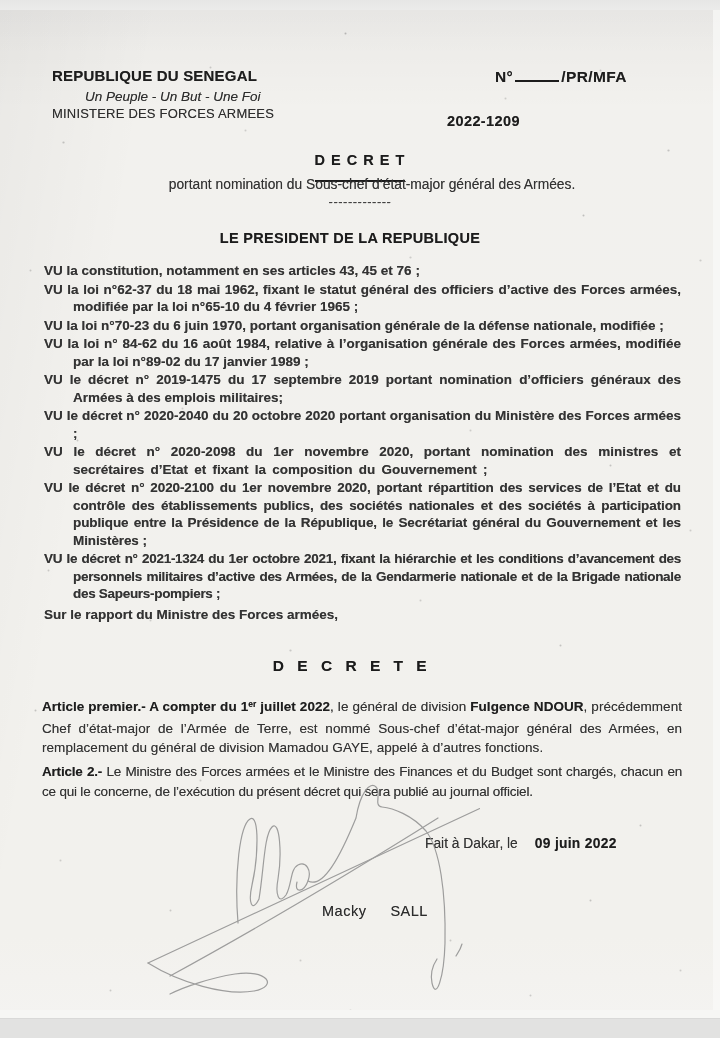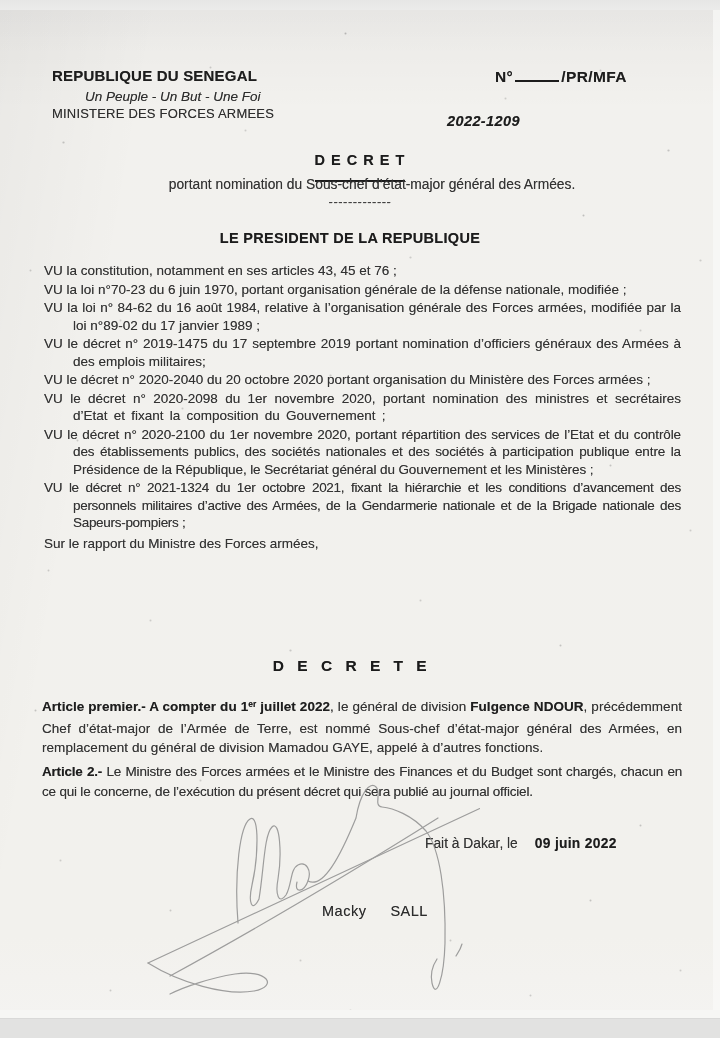--- a/index.html
+++ b/index.html
@@ -20,31 +20,31 @@
   .blk{position:absolute;}
   .txt{text-shadow:0 0 0.6px rgba(55,55,55,0.55);}
   .b{font-weight:bold;color:#1e1e1e;}
   sup{font-size:8.5px;position:relative;top:-4px;vertical-align:baseline;}
 
   .country{left:52px;top:57px;font-size:15px;font-weight:bold;color:#1d1d1d;letter-spacing:0.2px;}
   .motto{left:52px;top:79px;font-size:13.5px;font-style:italic;color:#2e2e2e;margin-left:33px;}
   .ministry{left:52px;top:96px;font-size:13px;color:#2e2e2e;letter-spacing:0.2px;}
   .number{left:495px;top:58px;font-size:15.5px;font-weight:bold;color:#1d1d1d;letter-spacing:0.4px;}
   .blank-line{display:inline-block;width:44px;height:4px;border-bottom:2.5px solid #1c1c1c;margin:0 2px;}
-  .reference{left:447px;top:103px;font-size:14.5px;font-weight:bold;color:#1d1d1d;letter-spacing:0.4px;font-style:italic;}
+  .reference{left:447px;top:103px;font-size:14.5px;font-weight:bold;color:#1d1d1d;letter-spacing:0.4px;}
 
   .title-row{left:0;top:141px;width:720px;text-align:center;}
   .title-row span{font-size:14.5px;font-weight:bold;color:#1c1c1c;letter-spacing:1px;
     border-bottom:2px solid #1c1c1c;padding-bottom:12px;}
   .subject{left:0;top:167px;width:720px;text-align:center;font-size:13.8px;color:#333;margin-left:12px;}
   .dashes{left:0;top:184px;width:720px;text-align:center;font-size:13px;color:#3c3c3c;letter-spacing:0.5px;}
   .authority{left:0;top:220px;width:700px;text-align:center;font-size:14.5px;font-weight:bold;
     color:#1c1c1c;letter-spacing:0.3px;}
 
-  .visas{left:44px;top:252px;width:637px;font-size:13.5px;line-height:17.5px;text-align:justify;color:#333;}
+  .visas{left:44px;top:252px;width:637px;font-size:13.5px;line-height:17.5px;text-align:justify;color:#333;font-weight:bold;}
   .visas p{margin:0 0 1px 0;padding-left:29px;text-indent:-29px;}
   .visas p.v7{word-spacing:2.5px;}
   .visas p.v8{letter-spacing:-0.1px;}
   .visas p.v9{letter-spacing:-0.3px;}
   .visas p.report{padding-left:0;text-indent:0;margin-top:3px;text-align:left;}
 
   .decrete{left:0;top:647px;width:704px;text-align:center;font-size:15.5px;font-weight:bold;
     color:#1b1b1b;letter-spacing:4.5px;}
   .article{left:42px;width:640px;font-size:13.5px;line-height:19.5px;text-align:justify;color:#333;}
   .article1{top:687px;letter-spacing:0.05px;}
@@ -90,20 +90,21 @@
   <div class="blk number txt"><span>N°</span><span class="blank-line"></span><span>/PR/MFA</span></div>
   <div class="blk reference txt">2022-1209</div>
 
   <div class="blk title-row"><span class="txt">D E C R E T</span></div>
   <div class="blk subject txt">portant nomination du Sous-chef d’état-major général des Armées.</div>
   <div class="blk dashes txt">-------------</div>
   <div class="blk authority txt">LE PRESIDENT DE LA REPUBLIQUE</div>
 
   <div class="blk visas txt">
     <p>VU la constitution, notamment en ses articles 43, 45 et 76 ;</p>
+    <p>VU la loi n°62-37 du 18 mai 1962, fixant le statut général des officiers d’active des Forces armées, modifiée par la loi n°65-10 du 4 février 1965 ;</p>
     <p>VU la loi n°70-23 du 6 juin 1970, portant organisation générale de la défense nationale, modifiée ;</p>
     <p>VU la loi n° 84-62 du 16 août 1984, relative à l’organisation générale des Forces armées, modifiée par la loi n°89-02 du 17 janvier 1989 ;</p>
     <p>VU le décret n° 2019-1475 du 17 septembre 2019 portant nomination d’officiers généraux des Armées à des emplois militaires;</p>
     <p>VU le décret n° 2020-2040 du 20 octobre 2020 portant organisation du Ministère des Forces armées ;</p>
     <p class="v7">VU le décret n° 2020-2098 du 1er novembre 2020, portant nomination des ministres et secrétaires d’Etat et fixant la composition du Gouvernement ;</p>
     <p class="v8">VU le décret n° 2020-2100 du 1er novembre 2020, portant répartition des services de l’Etat et du contrôle des établissements publics, des sociétés nationales et des sociétés à participation publique entre la Présidence de la République, le Secrétariat général du Gouvernement et les Ministères ;</p>
     <p class="v9">VU le décret n° 2021-1324 du 1er octobre 2021, fixant la hiérarchie et les conditions d’avancement des personnels militaires d’active des Armées, de la Gendarmerie nationale et de la Brigade nationale des Sapeurs-pompiers ;</p>
     <p class="report">Sur le rapport du Ministre des Forces armées,</p>
   </div>
 

